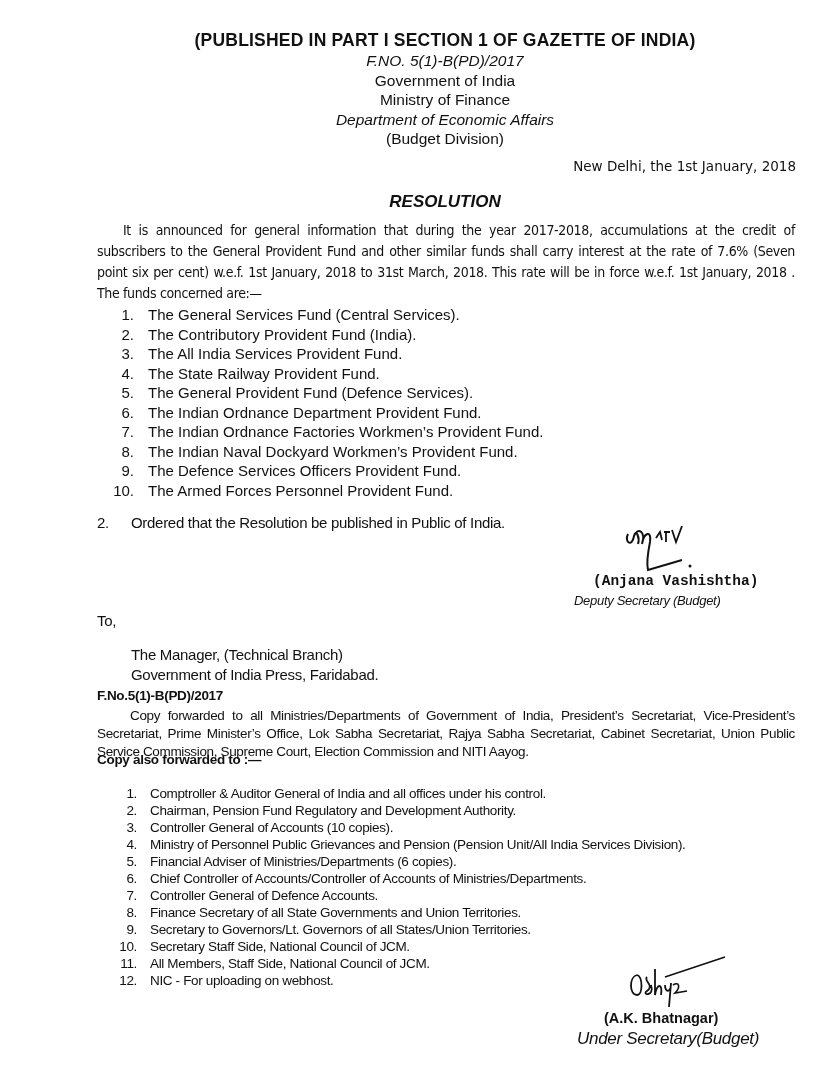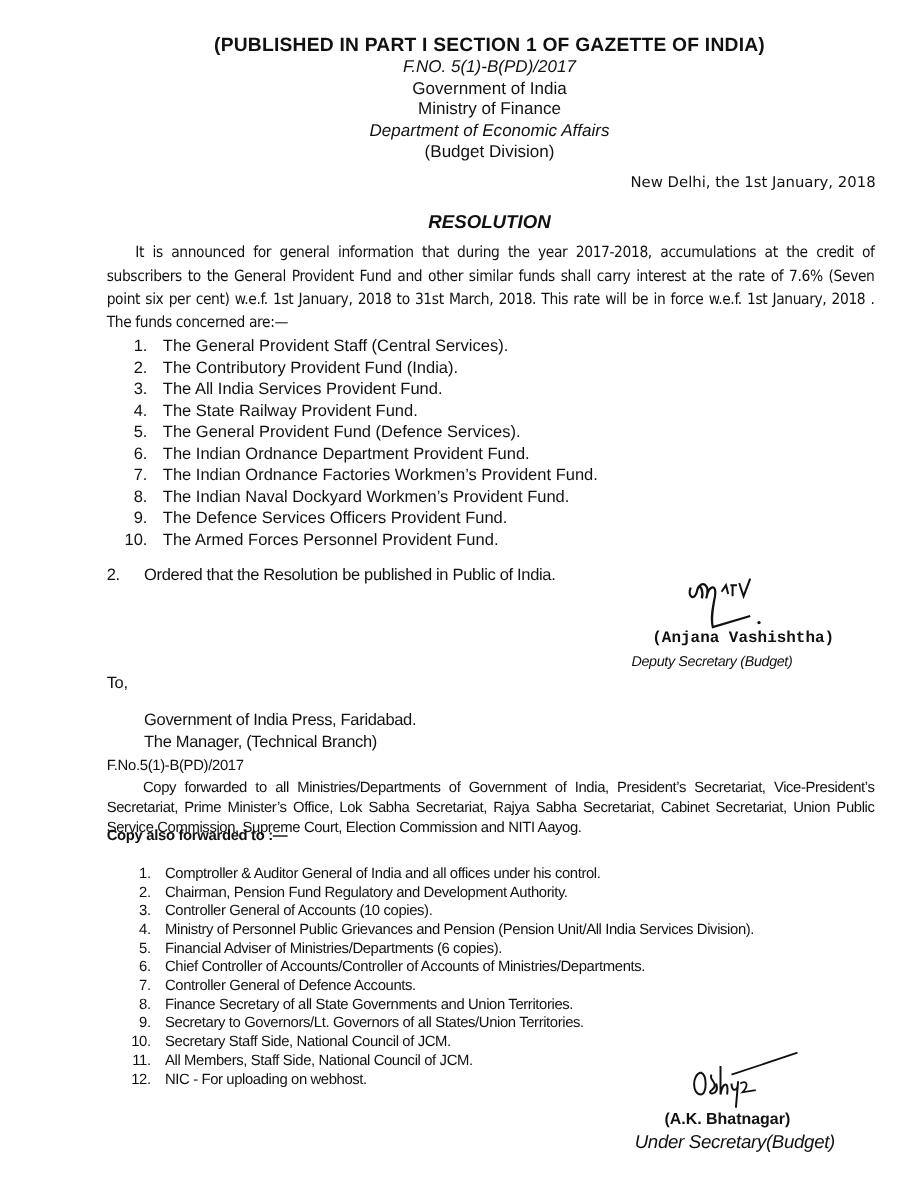--- a/index.html
+++ b/index.html
@@ -16,21 +16,21 @@
     .funds { top: 305px; left: 100px; font-size: 15px; line-height: 19.5px; }
     .funds .row { display: flex; }
     .funds .num { width: 48px; text-align: right; padding-right: 14px; box-sizing: border-box; }
     .ordered { top: 514px; left: 97px; font-size: 15px; letter-spacing: -0.3px; }
     .ordered .num { display: inline-block; width: 34px; }
     .sig1 { top: 522px; left: 622px; width: 90px; height: 55px; }
     .name1 { top: 573px; left: 593px; font-weight: bold; font-size: 14.5px; font-family: Liberation Mono, monospace; }
     .desig1 { top: 593px; left: 574px; font-style: italic; font-size: 13px; letter-spacing: -0.3px; }
     .to { top: 612px; left: 97px; font-size: 15px; letter-spacing: -0.3px; }
     .addr { top: 645px; left: 131px; font-size: 15px; line-height: 19.5px; letter-spacing: -0.3px; }
-    .fno2 { top: 688px; left: 97px; font-weight: normal; font-size: 13.5px; letter-spacing: -0.3px; }
+    .fno2 { top: 688px; left: 97px; font-weight: bold; font-size: 13.5px; letter-spacing: -0.3px; }
     .copypara { top: 707px; left: 97px; width: 698px; font-size: 13.5px; line-height: 18px; text-align: justify; letter-spacing: -0.35px; }
     .copypara .indent { display: inline-block; width: 33px; }
     .copyalso { top: 752px; left: 97px; font-weight: bold; font-size: 13.5px; letter-spacing: -0.3px; }
     .cclist { top: 785px; left: 100px; font-size: 13.5px; line-height: 17px; letter-spacing: -0.35px; }
     .cclist .row { display: flex; }
     .cclist .num { width: 50px; text-align: right; padding-right: 13px; box-sizing: border-box; }
     .sig2 { top: 955px; left: 625px; width: 110px; height: 55px; }
     .name2 { top: 1010px; left: 604px; font-weight: bold; font-size: 14.5px; }
     .desig2 { top: 1029px; left: 577px; font-style: italic; font-size: 17px; letter-spacing: -0.3px; }
   </style>
@@ -51,21 +51,21 @@
 
   <div class="abs date">New Delhi, the 1st January, 2018</div>
 
   <div class="abs title">RESOLUTION</div>
 
   <div class="abs para"><span class="indent"></span><span>It is announced for general information that during the year 2017-2018, accumulations at the credit of subscribers to the General Provident Fund and other similar funds shall carry interest at the rate of 7.6% (Seven point six per cent) w.e.f. 1st January, 2018 to 31st March, 2018.  This rate will be in force w.e.f. 1st January, 2018 .  The funds concerned are:—</span></div>
 
   <div class="abs funds">
     <div class="row">
         <span class="num">1.</span>
-        <span>The General Provident Staff (Central Services).</span>
+        <span>The General Services Fund (Central Services).</span>
       </div>
     <div class="row">
         <span class="num">2.</span>
         <span>The Contributory Provident Fund (India).</span>
       </div>
     <div class="row">
         <span class="num">3.</span>
         <span>The All India Services Provident Fund.</span>
       </div>
     <div class="row">
@@ -105,22 +105,22 @@
   <svg class="abs sig1" viewBox="0 0 90 55">
     <path d="M6 12 C2 20, 10 26, 12 14 C14 6, 18 16, 16 22 M12 14 C16 4, 24 10, 20 22 M20 22 C22 10, 30 8, 28 20 C26 30, 24 40, 26 48 L60 38" fill="none" stroke="#111" stroke-width="2"></path>
     <path d="M34 16 L38 10 L40 18 M42 10 L48 10 M44 10 L44 20 M50 8 L54 20 L60 4" fill="none" stroke="#111" stroke-width="1.8"></path>
     <circle cx="68" cy="44" r="1.5" fill="#111"></circle>
   </svg>
   <div class="abs name1">(Anjana Vashishtha)</div>
   <div class="abs desig1">Deputy Secretary (Budget)</div>
 
   <div class="abs to">To,</div>
   <div class="abs addr">
+    <div>The Manager, (Technical Branch)</div>
     <div>Government of India Press, Faridabad.</div>
-    <div>The Manager, (Technical Branch)</div>
   </div>
 
   <div class="abs fno2">F.No.5(1)-B(PD)/2017</div>
   <div class="abs copypara"><span class="indent"></span><span>Copy forwarded to all Ministries/Departments of Government of India, President’s Secretariat, Vice-President’s Secretariat, Prime Minister’s Office, Lok Sabha Secretariat, Rajya Sabha Secretariat, Cabinet Secretariat, Union Public Service Commission, Supreme Court, Election Commission and NITI Aayog.</span></div>
 
   <div class="abs copyalso">Copy  also forwarded to :—</div>
 
   <div class="abs cclist">
     <div class="row">
         <span class="num">1.</span>

